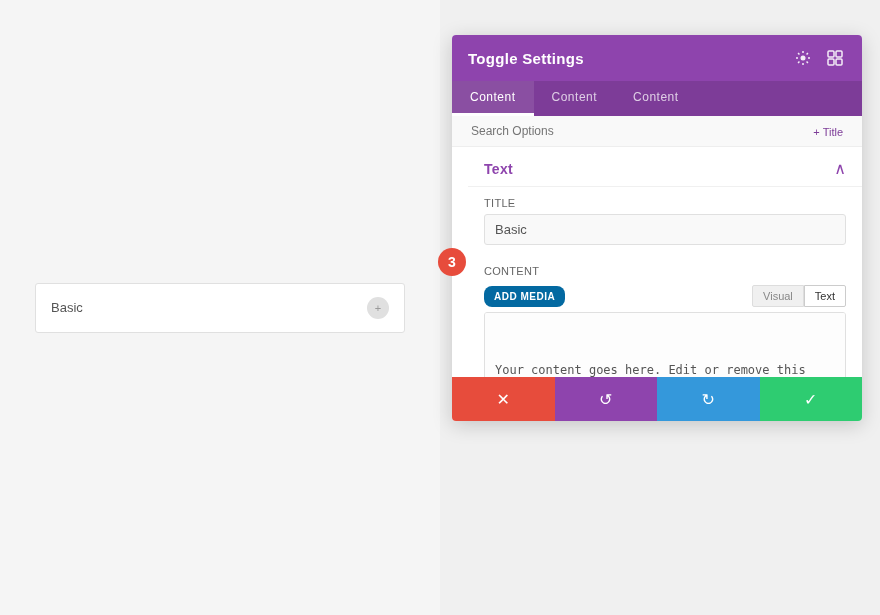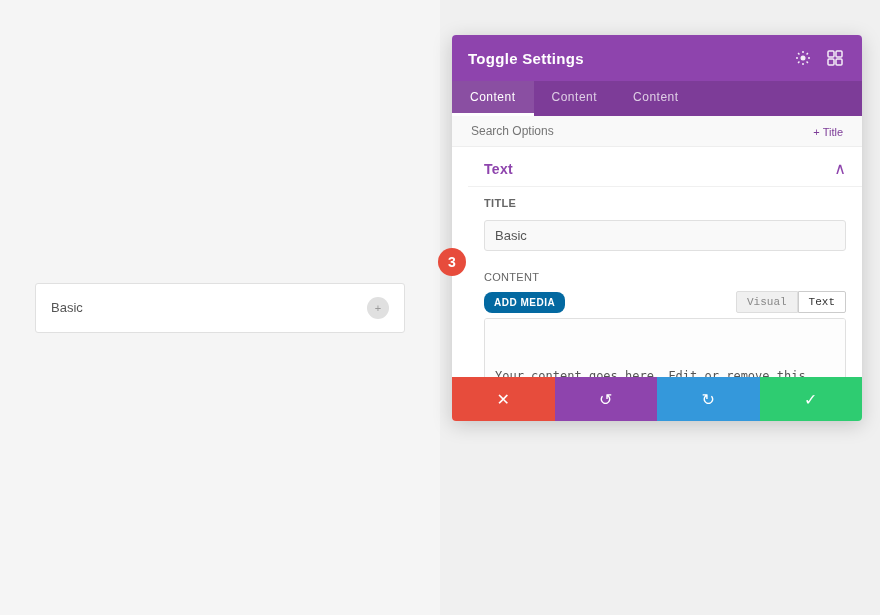--- a/index.html
+++ b/index.html
@@ -206,22 +206,22 @@
     }
 
     
     .field-group {
       padding: 10px 16px;
     }
 
     .field-label {
       color: #666;
       font-size: 11px;
-      margin-bottom: 11px;
-      font-weight: 700;
+      margin-bottom: 5px;
+      font-weight: 400;
       text-transform: uppercase;
       letter-spacing: 0.3px;
     }
 
     .field-input {
       width: 100%;
       border: 1px solid #e0e0e0;
       border-radius: 3px;
       padding: 7px 10px;
       font-size: 13px;
@@ -269,21 +269,20 @@
     }
 
     .view-btn {
       padding: 4px 10px;
       font-size: 11px;
       color: #888;
       background: #f0f0f0;
       border: 1px solid #ddd;
       cursor: pointer;
       font-weight: 500;
-      font-family: Liberation Mono, monospace;
     }
 
     .view-btn.active {
       background: #fff;
       color: #333;
       border-color: #ccc;
     }
 
     .view-btn:first-child { border-radius: 2px 0 0 2px; }
     .view-btn:last-child { border-radius: 0 2px 2px 0; }

